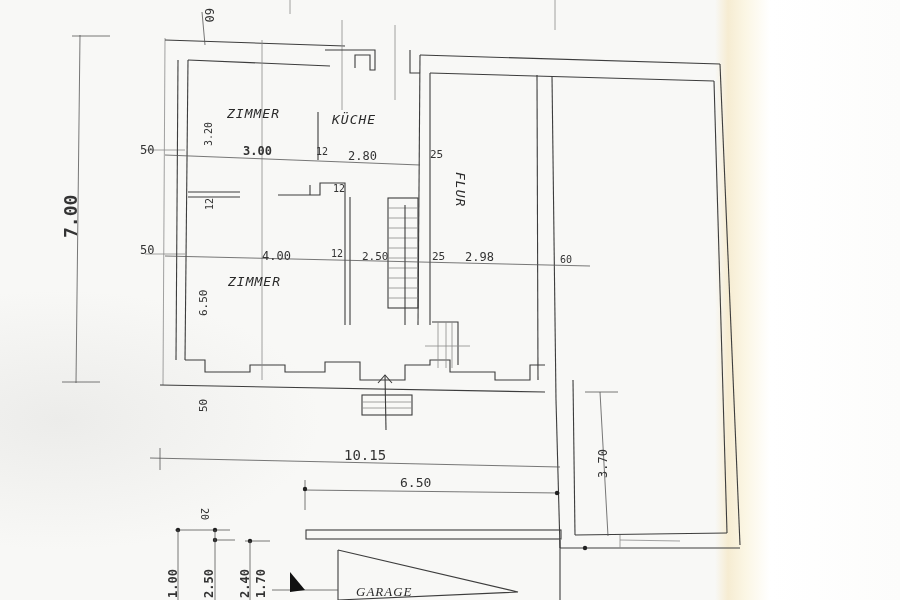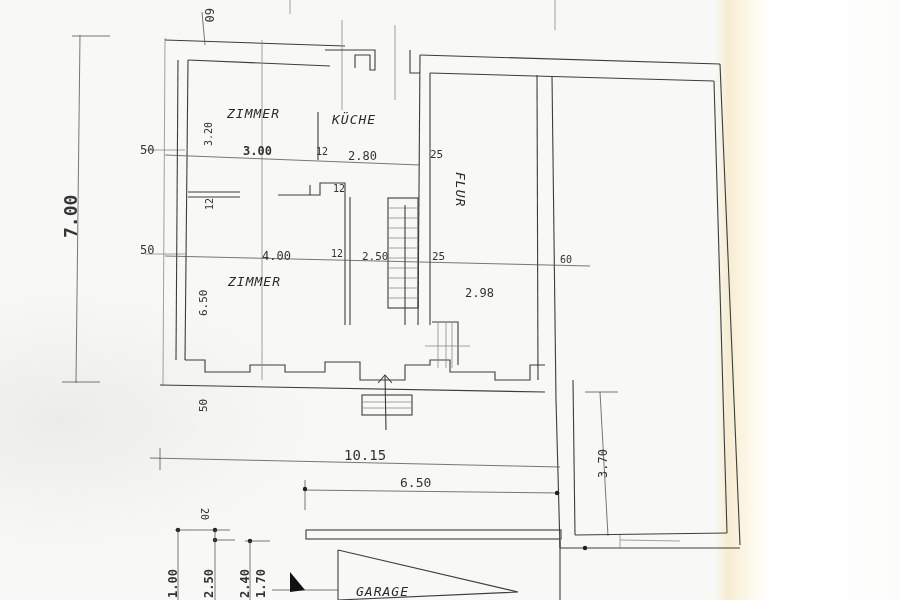--- a/index.html
+++ b/index.html
@@ -144,38 +144,38 @@
     <line class="dm" x1="250" y1="541" x2="250" y2="600"></line>
     <line class="dm" x1="272" y1="590" x2="338" y2="590"></line>
     <path d="M290 572 L290 592 L305 590 Z" fill="#111"></path>
   </g>
 </svg>
 
 <div class="lbl" style="left:227px;top:106px;">ZIMMER</div>
 <div class="lbl" style="left:332px;top:112px;text-align:right;">KÜCHE</div>
 <div class="lbl" style="left:228px;top:274px;">ZIMMER</div>
 <div class="lbl rot90" style="left:468px;top:172px;">FLUR</div>
-<div class="lbl" style="left:356px;top:584px;">GARAGE</div>
+<div class="lbl" style="left:356px;top:584px;font-family:Liberation Serif, serif;">GARAGE</div>
 
 <div class="dim rot" style="left:60px;top:238px;font-size:18px;font-weight:bold;">7.00</div>
 <div class="dim rot90" style="left:216px;top:8px;">60</div>
 <div class="dim" style="left:140px;top:143px;">50</div>
 <div class="dim" style="left:243px;top:144px;font-weight:bold;">3.00</div>
 <div class="dim" style="left:316px;top:146px;font-size:10px;">12</div>
 <div class="dim" style="left:348px;top:149px;">2.80</div>
 <div class="dim" style="left:430px;top:148px;font-size:11px;">25</div>
 <div class="dim rot" style="left:203px;top:146px;font-size:10px;">3.20</div>
 <div class="dim rot" style="left:204px;top:210px;font-size:10px;">12</div>
 <div class="dim" style="left:333px;top:183px;font-size:10px;">12</div>
 <div class="dim" style="left:140px;top:243px;">50</div>
 <div class="dim" style="left:262px;top:229px;margin-top:20px;">4.00</div>
 <div class="dim" style="left:331px;top:248px;font-size:10px;">12</div>
 <div class="dim" style="left:362px;top:250px;font-size:11px;">2.50</div>
 <div class="dim" style="left:432px;top:250px;font-size:11px;">25</div>
-<div class="dim" style="left:465px;top:250px;margin-top:36px;">2.98</div>
+<div class="dim" style="left:465px;top:250px;">2.98</div>
 <div class="dim" style="left:560px;top:254px;font-size:10px;">60</div>
 <div class="dim rot" style="left:197px;top:316px;font-size:11px;">6.50</div>
 <div class="dim rot" style="left:197px;top:412px;font-size:11px;">50</div>
 <div class="dim" style="left:344px;top:447px;font-size:14px;">10.15</div>
 <div class="dim" style="left:400px;top:475px;font-size:13px;">6.50</div>
 <div class="dim rot" style="left:596px;top:478px;font-size:12px;">3.70</div>
 <div class="dim rot90" style="left:210px;top:508px;font-size:10px;">20</div>
 <div class="dim rot" style="left:166px;top:598px;font-size:12px;font-weight:bold;">1.00</div>
 <div class="dim rot" style="left:202px;top:598px;font-size:12px;font-weight:bold;">2.50</div>
 <div class="dim rot" style="left:238px;top:598px;font-size:12px;font-weight:bold;">2.40</div>

